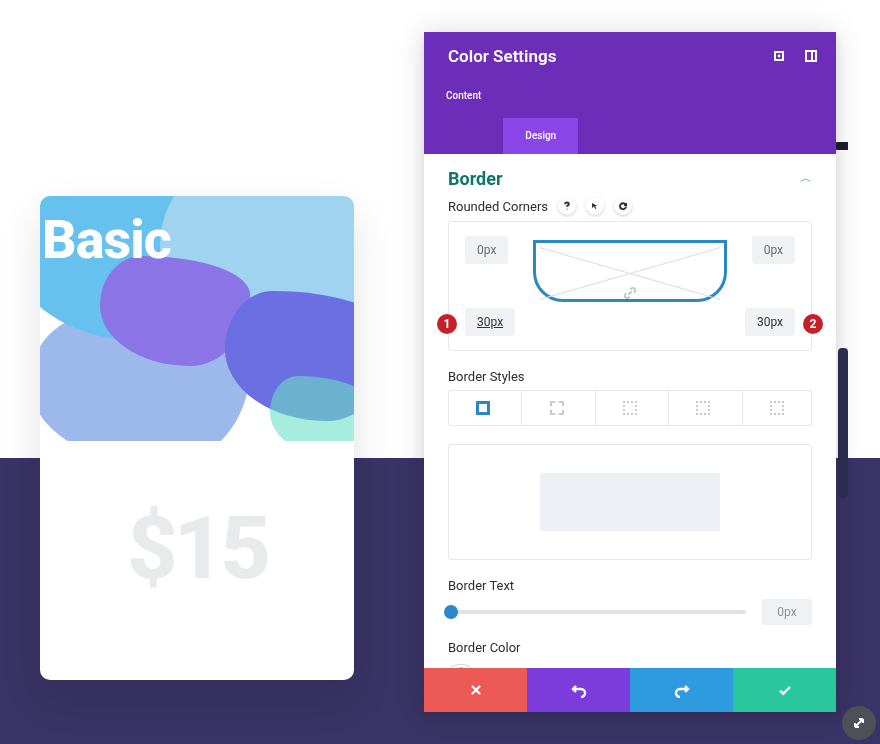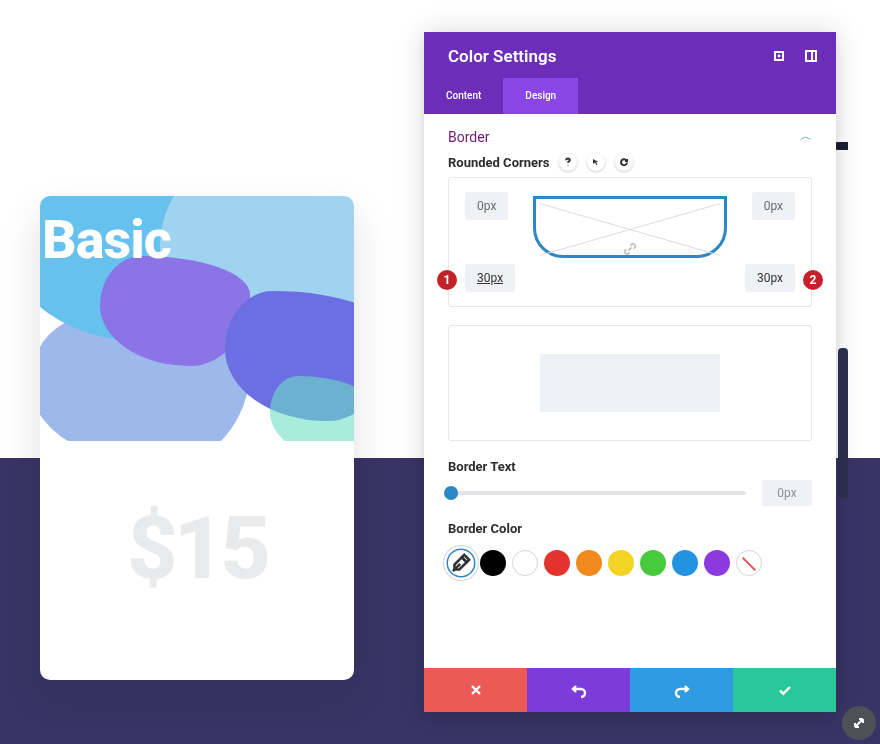--- a/index.html
+++ b/index.html
@@ -141,45 +141,45 @@
     background: #6c2eb9;
     display: flex;
   }
   .tabs .tab {
     padding: 12px 22px 13px;
     color: #ffffff;
     font-size: 10px;
     font-weight: 500;
     cursor: pointer;
   }
-  .tabs .tab.active { background: #8a45e6; }
+  .tabs .tab.active { background: #8a45e6; margin-top: 40px; }
 
   .body {
     flex: 1;
     overflow: hidden;
     padding: 0 24px;
   }
   .section-head {
     display:flex; justify-content: space-between; align-items:center;
     padding: 14px 0 8px;
     cursor: pointer;
   }
   .section-head .sh-title {
-    color: #701a75;
-    font-size: 14px;
-    font-weight: 400;
+    color: #0f766e;
+    font-size: 18px;
+    font-weight: 700;
   }
   .section-head .chev {
     color: #1e83c5;
     font-size: 12px;
   }
 
   .field-label {
     font-size: 13px;
-    font-weight: 700;
+    font-weight: 400;
     color: #2d2d2d;
     margin-bottom: 6px;
     display:flex; align-items:center; gap:10px;
   }
   .mini-icon {
     width: 18px; height:18px; border-radius:50%;
     background:#fff; display:inline-flex; align-items:center; justify-content:center;
     box-shadow: 0 1px 3px rgba(0,0,0,0.2);
     cursor:pointer;
   }
@@ -438,20 +438,40 @@
               <path d="M6.5 9.5 9.5 6.5"></path>
               <path d="M8.5 4.5l1.2-1.2a2.3 2.3 0 0 1 3.2 3.2L11.7 7.7"></path>
               <path d="M7.5 11.5l-1.2 1.2a2.3 2.3 0 0 1-3.2-3.2L4.3 8.3"></path>
             </svg>
         </span>
       </div>
       <div class="red-badge rb1">1</div>
       <div class="red-badge rb2">2</div>
     </div>
 
+    <div class="styles-row">
+      <div class="field-label">Border Styles</div>
+      <div class="style-btns">
+        <div class="style-btn active">
+            <span class="sq"></span>
+          </div>
+        <div class="style-btn">
+            <span class="dash-sq"></span>
+          </div>
+        <div class="style-btn">
+            <span class="dot-sq"></span>
+          </div>
+        <div class="style-btn">
+            <span class="dot-sq"></span>
+          </div>
+        <div class="style-btn">
+            <span class="dot-sq"></span>
+          </div>
+      </div>
+    </div>
 
     <div class="border-preview">
       <div class="inner"></div>
     </div>
 
     <div class="width-row">
       <div class="field-label">Border Text</div>
       <div class="bar">
         <div class="slider">
             <div class="thumb"></div>

